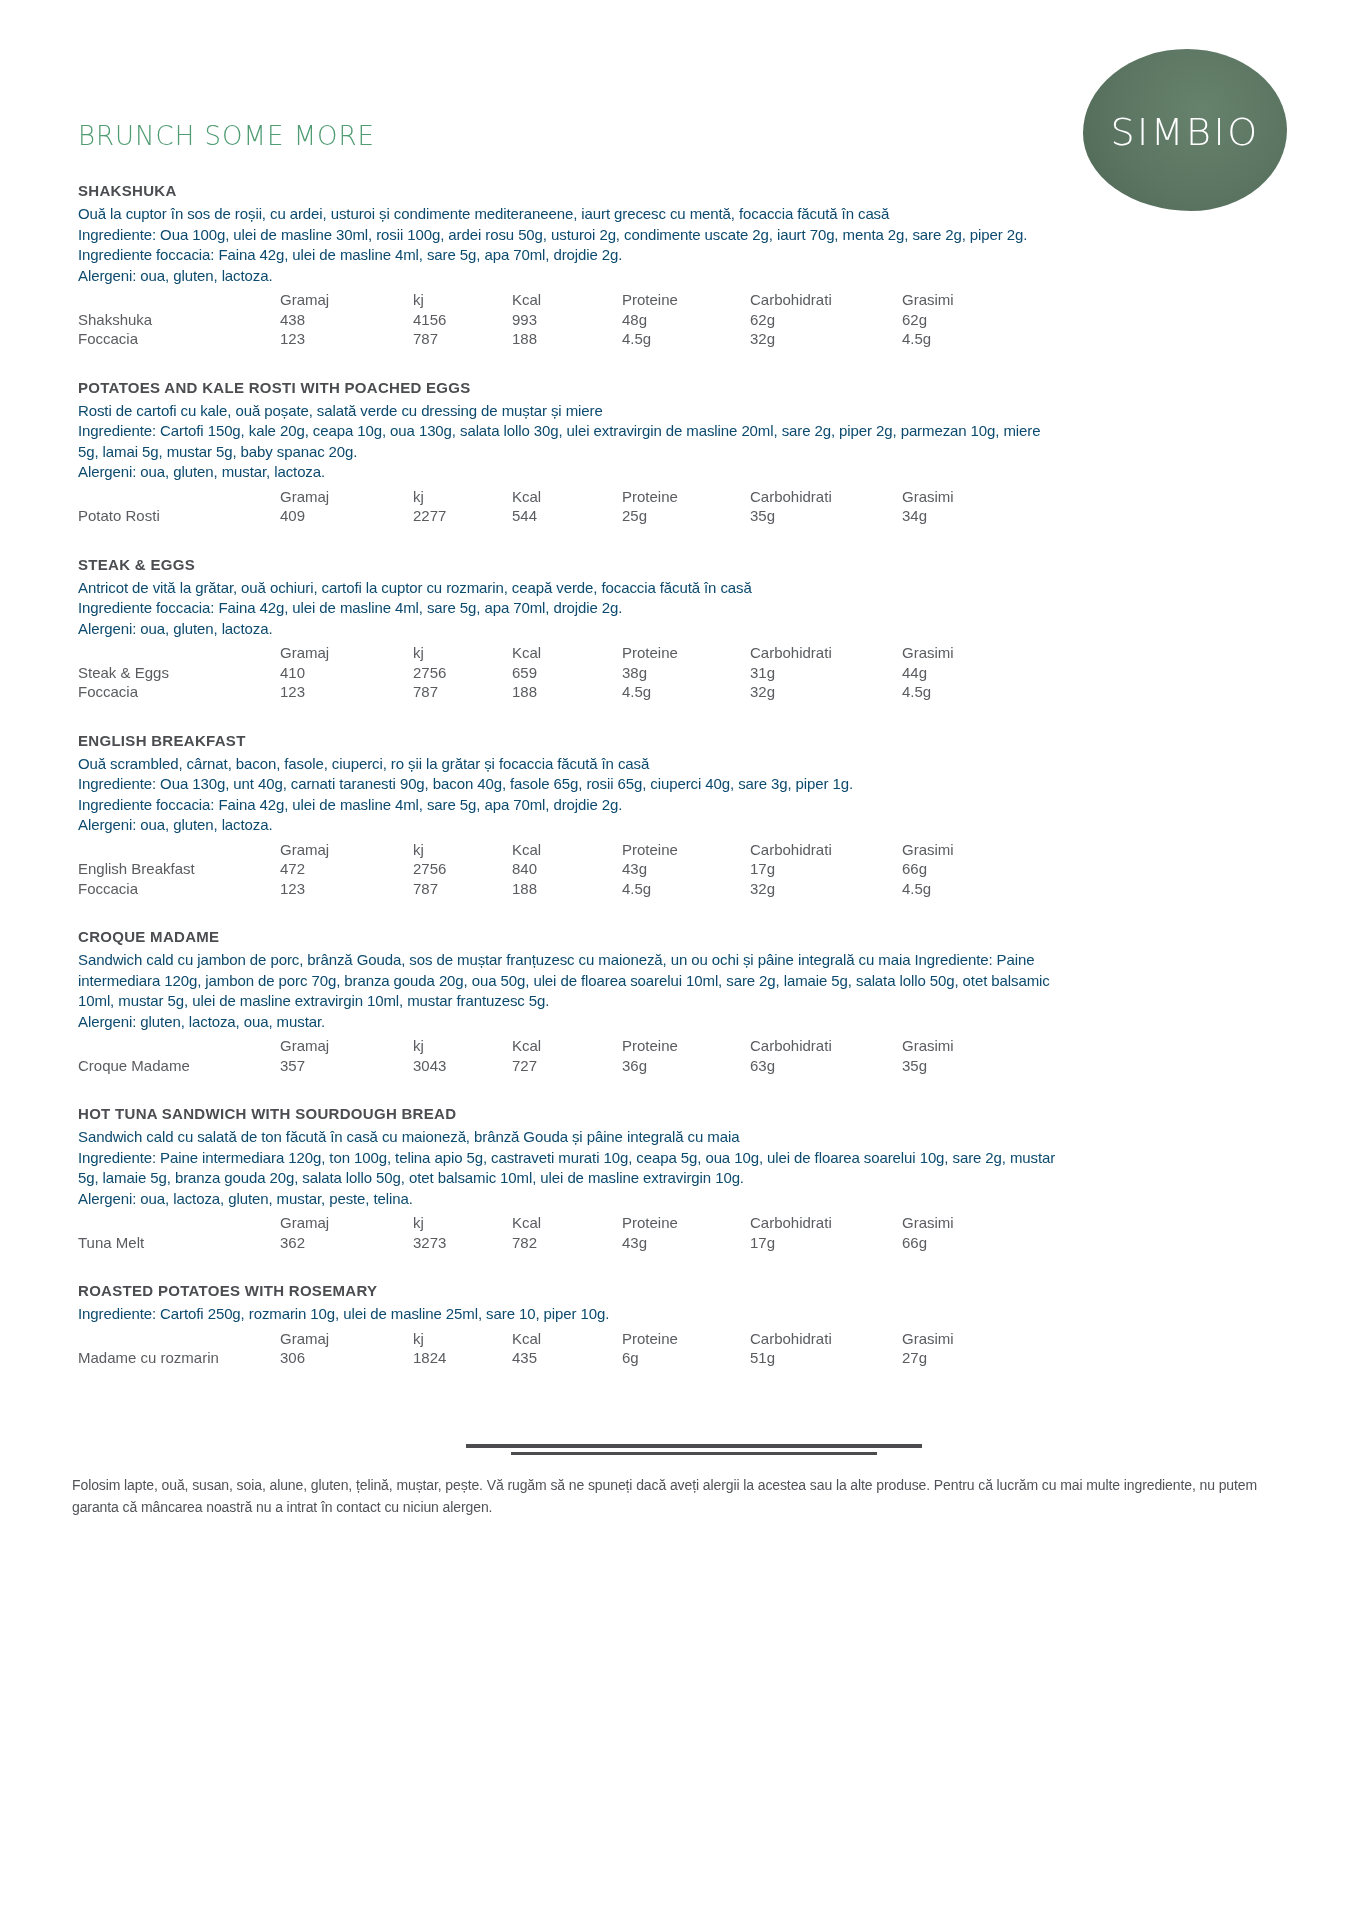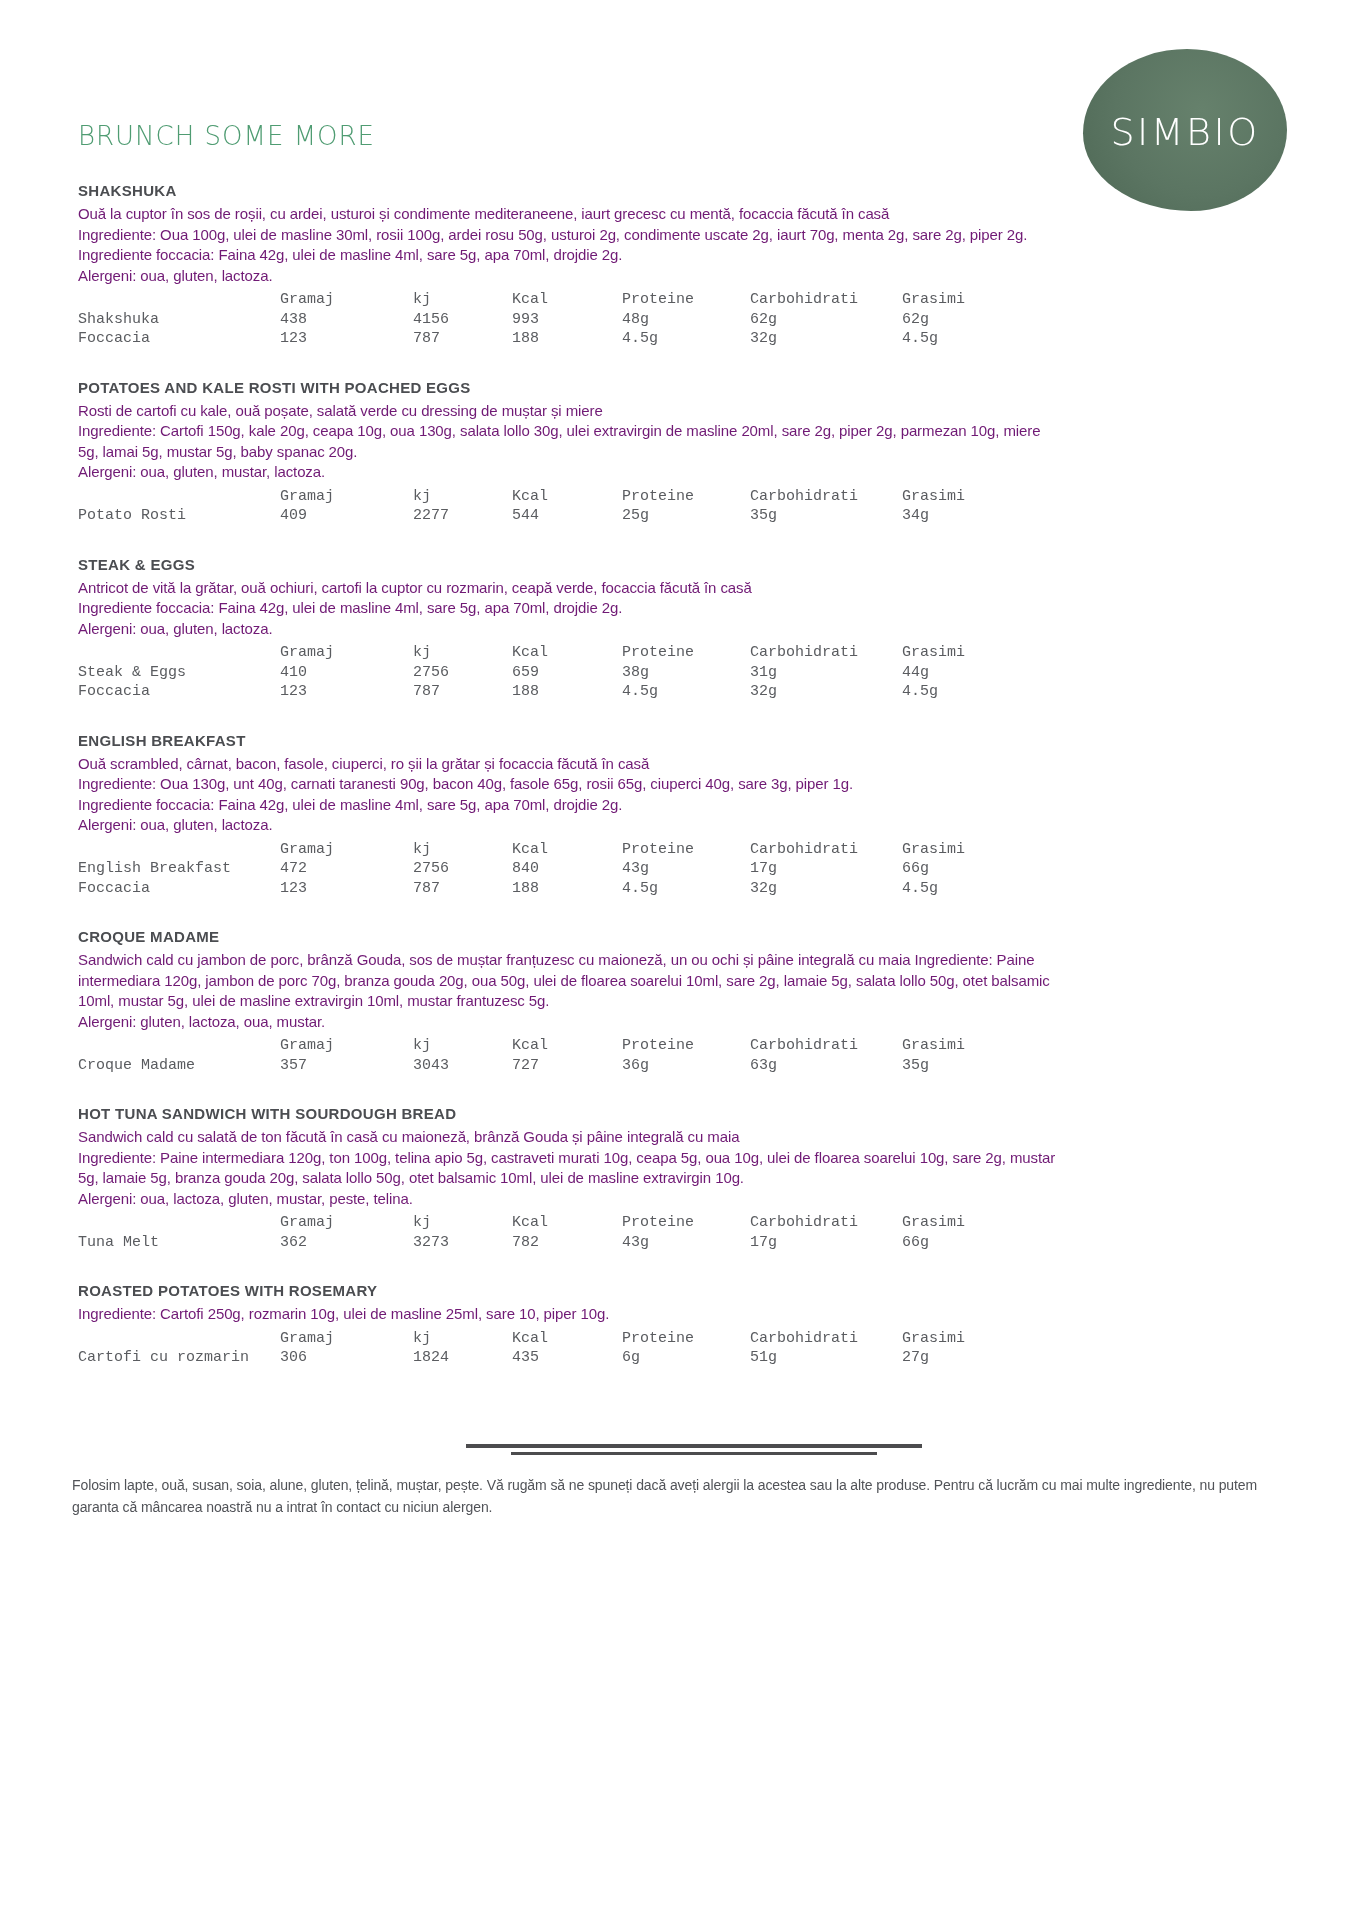--- a/index.html
+++ b/index.html
@@ -47,25 +47,25 @@
     margin: 0 0 3px 0;
     font-size: 15px; font-weight: bold;
     letter-spacing: 0.3px;
     color: #4b4d51;
     line-height: 20px;
   }
   .section-paragraphs p {
     margin: 0;
     font-size: 15px;
     line-height: 20.5px;
-    color: #701a75;
+    color: #0c4a6e;
     letter-spacing: -0.1px;
   }
 
-  .nutrition-table { margin-top: 4px; font-family: Liberation Mono, monospace; }
+  .nutrition-table { margin-top: 4px; }
   .t-row {
     display: grid;
     grid-template-columns: 202px 133px 99px 110px 128px 152px 1fr;
     font-size: 15px;
     line-height: 19.5px;
     color: #5a5c60;
   }
   .t-row span { display: block; }
 
   
@@ -306,21 +306,21 @@
             <div class="t-row t-head">
               <span></span>
               <span>Gramaj</span>
               <span>kj</span>
               <span>Kcal</span>
               <span>Proteine</span>
               <span>Carbohidrati</span>
               <span>Grasimi</span>
             </div>
             <div class="t-row">
-              <span>Cartofi cu rozmarin</span>
+              <span>Madame cu rozmarin</span>
               <span>306</span>
               <span>1824</span>
               <span>435</span>
               <span>6g</span>
               <span>51g</span>
               <span>27g</span>
             </div>
           </div>
   </section>
 </div>

